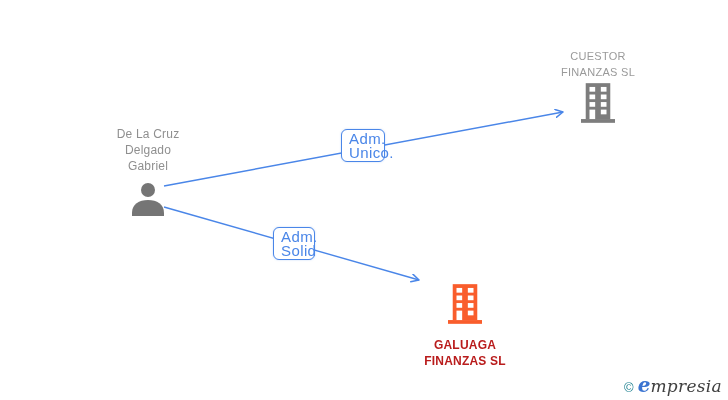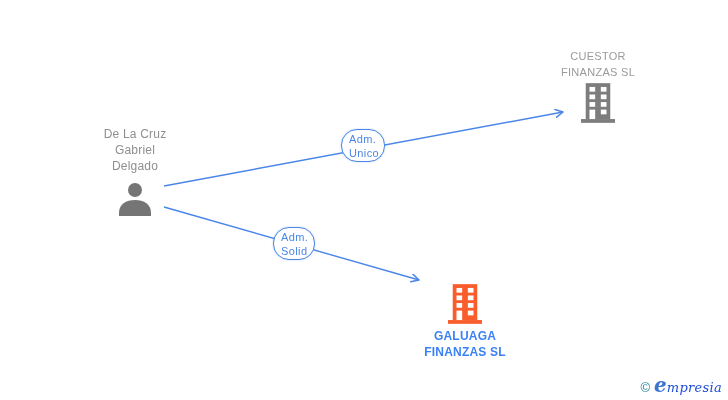--- a/index.html
+++ b/index.html
@@ -16,55 +16,55 @@
     position: absolute;
     left: 0; top: 0;
     width: 728px; height: 400px;
     z-index: 1;
   }
   .node {
     position: absolute;
     z-index: 2;
     text-align: center;
   }
-  .person-node { left: 75px; top: 126px; width: 120px; }
+  .person-node { left: 88px; top: 126px; width: 120px; }
   .person-name {
     font-size: 12px;
     line-height: 16px;
     color: #8f8f8f;
     letter-spacing: 0.2px;
   }
   .person-icon-wrap { margin-top: 8px; height: 34px; }
   .company-node-cuestor { left: 540px; top: 48px; width: 116px; }
   .company-node-galuaga { left: 407px; top: 284px; width: 116px; }
   .company-name-gray {
     font-size: 11px;
     line-height: 16px;
     color: #9a9a9a;
     letter-spacing: 0.3px;
   }
   .company-name-highlight {
     font-size: 12px;
     line-height: 16px;
     font-weight: bold;
-    color: #3b82f6;
+    color: #b91c1c;
     letter-spacing: 0.2px;
-    margin-top: 4px;
+    margin-top: 13px;
   }
   .company-icon-wrap-cuestor { margin-top: 3px; height: 40px; }
   .company-icon-wrap-galuaga { height: 40px; }
   .label-line { display: block; }
   .edge-label {
     position: absolute;
     z-index: 3;
     background: #ffffff;
     border: 1.5px solid #4a86e8;
-    border-radius: 16px;
+    border-radius: 6px;
     box-shadow: 0 0 2px rgba(74,134,232,0.35);
-    font-size: 11px;
+    font-size: 15px;
     line-height: 14px;
     color: #4a86e8;
     padding: 2px 0 0 7px;
     text-align: left;
     letter-spacing: 0.4px;
   }
   .edge-label-1 { left: 341px; top: 129px; width: 44px; height: 33px; }
   .edge-label-2 { left: 273px; top: 227px; width: 42px; height: 33px; }
   .footer-logo {
     position: absolute;
@@ -75,42 +75,42 @@
     align-items: baseline;
     white-space: nowrap;
   }
   .copyright-glyph {
     font-size: 13px;
     color: #1a7f8e;
     margin-right: 4px;
   }
   .brand-script { font-family: "DejaVu Serif", serif; font-style: italic; }
   .brand-initial { font-size: 20px; color: #3b74d1; font-weight: bold; }
-  .brand-rest { font-size: 13px; color: #1d4ed8; letter-spacing: 0.3px; }
+  .brand-rest { font-size: 17px; color: #404040; letter-spacing: 0.3px; }
 </style>
 </head>
 <body>
 
 <div class="canvas">
 
   <svg class="edges-layer" width="728" height="400" viewBox="0 0 728 400" xmlns="http://www.w3.org/2000/svg">
     <defs>
       <marker id="arrowhead" markerWidth="11" markerHeight="11" refX="8" refY="4.5" orient="auto" markerUnits="userSpaceOnUse">
         <path d="M0.5,0.5 L8,4.5 L0.5,8.5" fill="none" stroke-width="1.5" stroke-linecap="round" stroke-linejoin="round" stroke="#4a86e8"></path>
       </marker>
     </defs>
     <line x1="164" y1="186" x2="563" y2="112" stroke-width="1.4" marker-end="url(#arrowhead)" stroke="#4a86e8"></line>
     <line x1="164" y1="207" x2="419" y2="280" stroke-width="1.4" marker-end="url(#arrowhead)" stroke="#4a86e8"></line>
   </svg>
 
   <div class="node person-node">
     <div class="person-name">
       <span class="label-line">De La Cruz</span>
+      <span class="label-line">Delgado</span>
       <span class="label-line">Gabriel</span>
-      <span class="label-line">Delgado</span>
     </div>
     <div class="person-icon-wrap">
       <svg width="38" height="34" viewBox="0 0 38 34" xmlns="http://www.w3.org/2000/svg">
         <circle cx="19" cy="8" r="7" fill="#757575"></circle>
         <path d="M3,34 v-3 c0,-9 7,-13 16,-13 s16,4 16,13 v3 z" fill="#757575"></path>
       </svg>
     </div>
   </div>
 
   <div class="edge-label edge-label-1">

